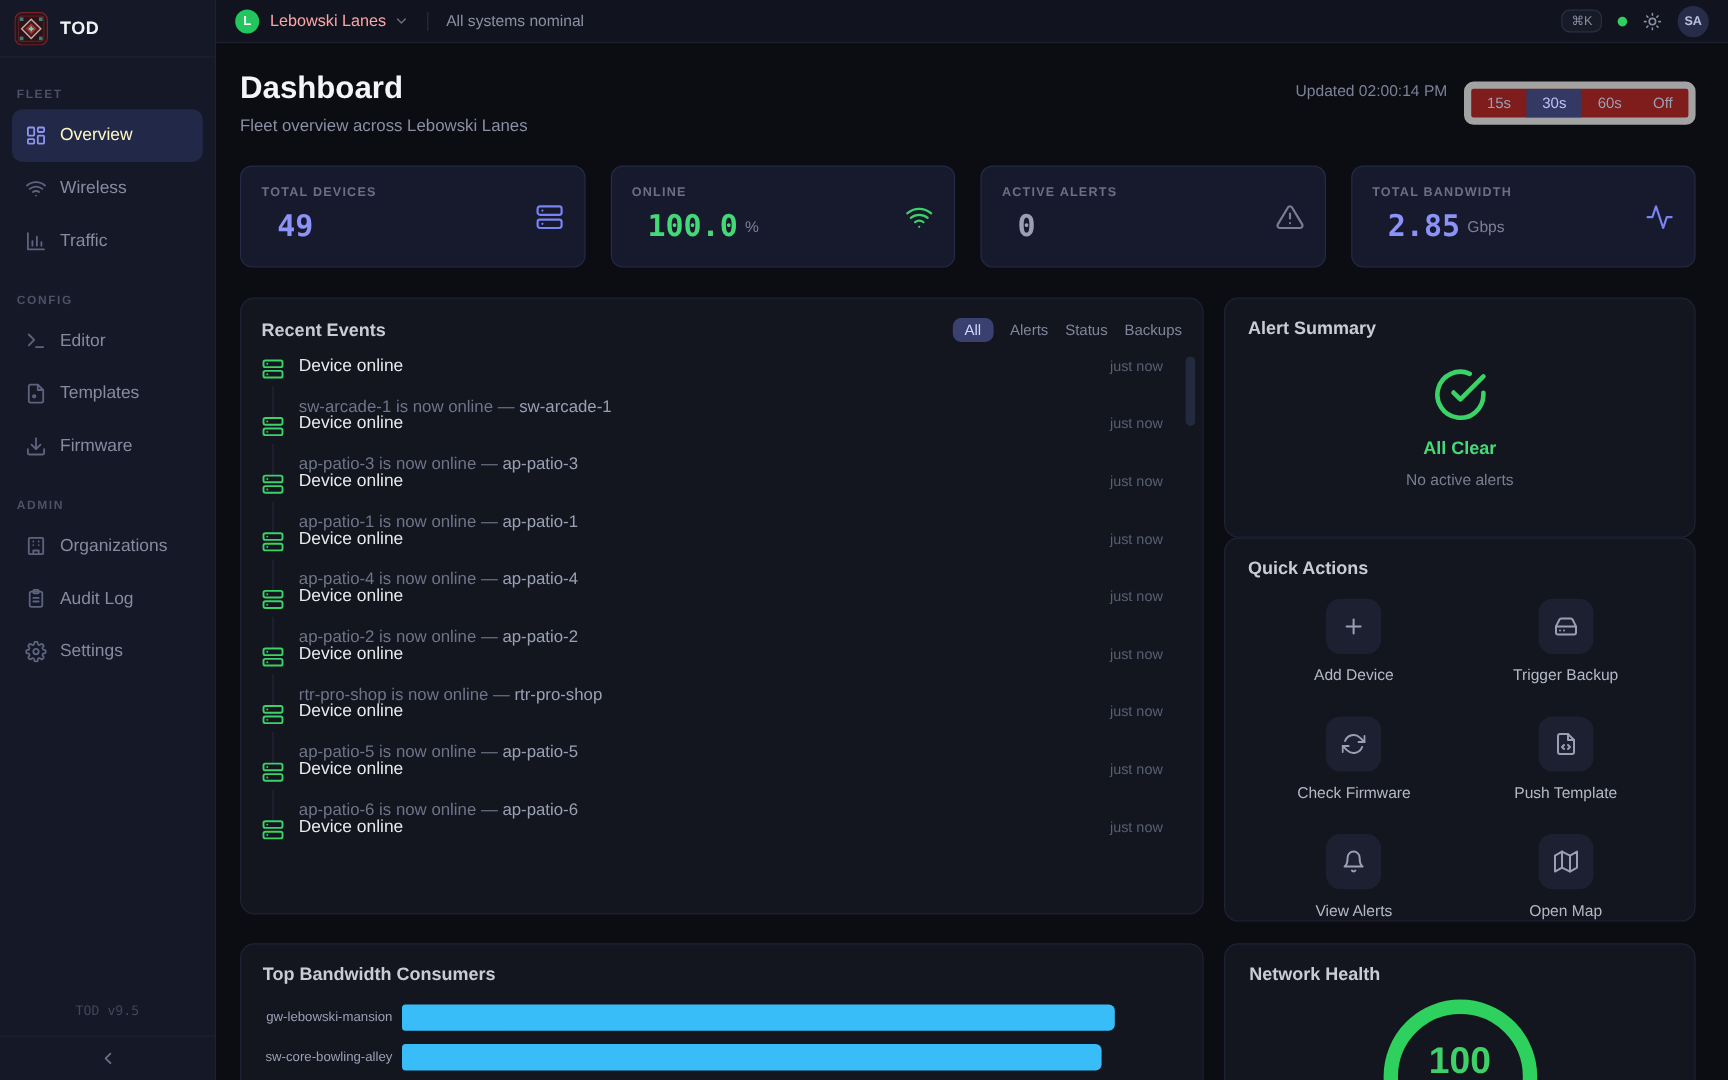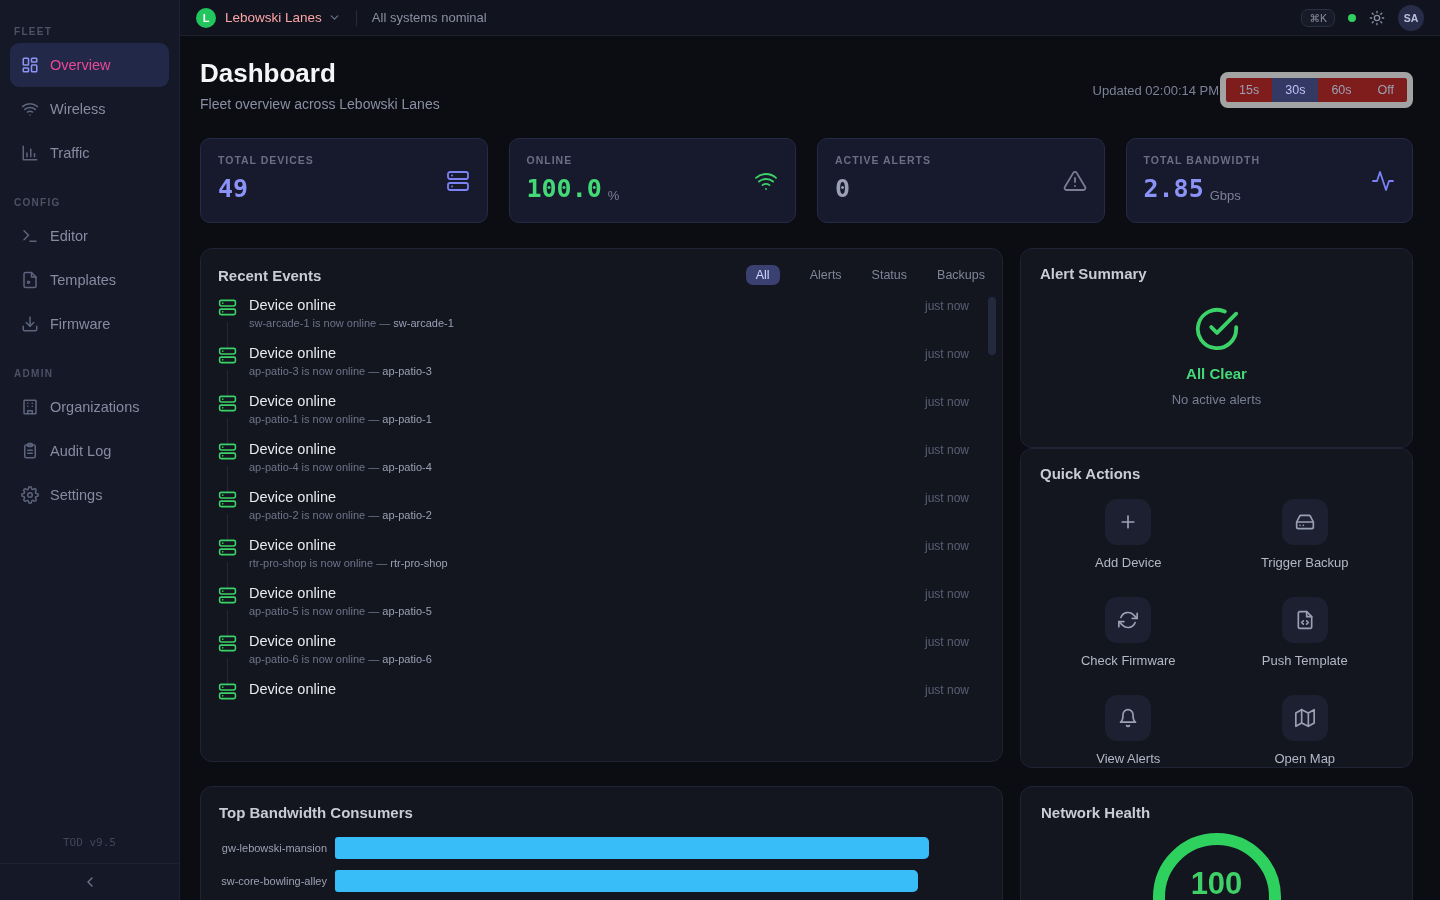--- a/index.html
+++ b/index.html
@@ -7,21 +7,21 @@
   body{background:#0b0d13;color:#e5e7eb;font-family:"Liberation Sans",sans-serif;}
   .app{display:flex;height:100%;}
   
   .sidebar{width:180px;min-width:180px;background:#141827;border-right:1px solid #1e2233;display:flex;flex-direction:column;}
   .logo-row{height:48px;min-height:48px;display:flex;align-items:center;gap:10px;padding:0 12px;border-bottom:1px solid #1e2233;}
   .logo-text{font-weight:700;font-size:15px;letter-spacing:.5px;color:#f1f2f5;}
   .nav{padding:4px 10px 0;}
   .nav-label{font-size:10px;letter-spacing:1.3px;color:#4c5165;font-weight:700;margin:22px 4px 6px;}
   .nav-item{display:flex;align-items:center;gap:11px;height:44px;padding:0 11px;border-radius:9px;color:#868ba0;font-size:14.5px;cursor:pointer;}
   .nav-item .nav-icon{display:flex;color:#5d647e;}
-  .nav-item.active{background:#222848;color:#ec4899;}
+  .nav-item.active{background:#222848;color:#fef9c3;}
   .nav-item.active .nav-icon{color:#8d94f3;}
   .sidebar-footer{margin-top:auto;}
   .version{font-family:"DejaVu Sans Mono",monospace;font-size:11px;color:#414659;text-align:center;padding:8px 0 14px;}
   .collapse-btn{width:100%;height:37px;border:none;border-top:1px solid #1e2233;background:transparent;color:#6a7086;display:flex;align-items:center;justify-content:center;cursor:pointer;}
   
   .main{flex:1;display:flex;flex-direction:column;min-width:0;}
   .topbar{height:36px;min-height:36px;display:flex;align-items:center;padding:0 16px;background:#11141f;border-bottom:1px solid #1b1f2e;}
   .org{display:flex;align-items:center;cursor:pointer;}
   .org-avatar{width:20px;height:20px;border-radius:50%;background:#22c55e;color:#fff;display:flex;align-items:center;justify-content:center;font-size:11px;font-weight:700;}
   .org-name{margin-left:9px;font-size:13.5px;color:#fca5a5;}
@@ -31,54 +31,54 @@
   .tb-right{margin-left:auto;display:flex;align-items:center;gap:13px;}
   .kbd{border:1px solid #2a2f42;background:#171b28;border-radius:7px;padding:2px 7px;font-size:10.5px;color:#8a8fa3;cursor:pointer;}
   .tb-dot{width:8px;height:8px;border-radius:50%;background:#2fd05f;}
   .icon-btn{background:none;border:none;color:#8a8fa3;display:flex;cursor:pointer;}
   .user-avatar{width:26px;height:26px;border-radius:50%;background:#272c49;color:#bac0dd;display:flex;align-items:center;justify-content:center;font-size:10.5px;font-weight:700;cursor:pointer;}
   
   .content{flex:1;padding:22px 27px 0 20px;overflow:hidden;}
   .header-row{display:flex;justify-content:space-between;}
   .page-title{font-size:26px;font-weight:700;color:#f4f5f7;}
   .page-sub{font-size:14px;color:#8a8fa3;margin-top:7px;}
-  .header-right{display:flex;align-items:center;gap:1px;margin-top:10px;}
+  .header-right{display:flex;align-items:flex-start;gap:14px;margin-top:10px;}
   .updated{font-size:13px;color:#7c8197;}
   .seg{display:flex;background:#7f1d1d;border:6px solid #a3a3a3;border-radius:8px;overflow:hidden;}
   .seg-btn{padding:5px 13px;font-size:12.5px;color:#9aa0b4;background:transparent;border:none;cursor:pointer;font-family:inherit;}
   .seg-btn.active{background:#333963;color:#bcc2fa;}
   
   .stats-row{display:flex;gap:21px;margin-top:26px;}
   .stat-card{flex:1;height:85px;background:#171a2c;border:1px solid #252a45;border-radius:10px;padding:15px 17px;display:flex;justify-content:space-between;}
   .stat-label{font-size:10.5px;letter-spacing:1px;color:#696f85;font-weight:700;}
-  .stat-value-row{margin-top:8px;display:flex;align-items:flex-end;gap:6px;}
+  .stat-value-row{margin-top:8px;display:flex;align-items:center;gap:6px;margin-left:13px;}
   .stat-value{font-size:25px;font-weight:700;font-family:"DejaVu Sans Mono",monospace;}
   .stat-unit{font-size:13px;color:#7c8197;}
   .c-indigo{color:#8b92f8;} .c-green{color:#44d977;} .c-gray{color:#9aa0b4;}
   .i-indigo{color:#7a82f6;} .i-green{color:#3bd368;} .i-gray{color:#787e93;}
   .stat-icon{align-self:center;display:flex;}
   
   .content-grid{margin-top:25px;display:grid;grid-template-columns:1fr 393px;column-gap:17px;row-gap:18px;}
   .card{background:#13151f;border:1px solid #1f2334;border-radius:12px;}
   .card-title{font-size:15px;font-weight:600;color:#c9ccd6;}
   
   .events-card{height:514px;padding:16px 17px 0;overflow:hidden;position:relative;align-self:start;}
   .events-header{display:flex;align-items:center;}
-  .events-tabs{margin-left:auto;display:flex;align-items:center;gap:30px;justify-content:space-between;}
+  .events-tabs{margin-left:auto;display:flex;align-items:center;gap:14px;justify-content:space-between;}
   .etab{font-size:12.5px;color:#80859a;cursor:pointer;}
   .etab.active{background:#3a4070;color:#d2d6ff;padding:3px 10px;border-radius:7px;}
   .events-list{margin-top:12px;position:relative;}
   .event{position:relative;height:48px;padding-left:31px;}
   .event::before{content:"";position:absolute;left:9px;top:25px;width:1px;height:27px;background:#232839;}
   .event:last-child::before{display:none;}
   .event-icon{position:absolute;left:0;top:1px;color:#3bd368;display:flex;}
   .event-top{display:flex;align-items:baseline;}
   .event-title{font-size:14.5px;font-weight:500;color:#e8eaee;}
   .event-time{margin-left:auto;font-size:12px;color:#596074;padding-right:16px;}
-  .event-sub{font-size:11px;color:#6f7489;margin-top:4px;}
+  .event-sub{font-size:14px;color:#6f7489;margin-top:17px;}
   .event-device{color:#9aa0b4;}
   .scroll-thumb{position:absolute;right:6px;top:48px;width:8px;height:58px;border-radius:4px;background:#242a3e;cursor:pointer;}
   
   .right-stack{display:flex;flex-direction:column;}
   .alert-card{height:200px;padding:16px 19px;display:flex;flex-direction:column;}
   .as-body{flex:1;display:flex;flex-direction:column;align-items:center;justify-content:center;}
   .as-icon{color:#3bd368;display:flex;}
   .as-status{color:#45da78;font-size:15px;font-weight:600;margin-top:13px;}
   .as-detail{color:#787e93;font-size:13px;margin-top:10px;}
   .qa-card{height:320px;padding:16px 19px;}
@@ -98,20 +98,36 @@
   .gauge-ring{width:128px;height:128px;border-radius:50%;border:12px solid #2ed05e;}
   .gauge-num{position:absolute;top:33px;left:0;right:0;text-align:center;font-size:31px;font-weight:700;color:#3fd167;}
   svg{display:block;}
 </style>
 </head>
 <body>
 
 <div class="app">
 
   <aside class="sidebar">
+    <div class="logo-row">
+      <span>
+        <svg width="28" height="28" viewBox="0 0 28 28">
+          <rect x="0.5" y="0.5" width="27" height="27" rx="6" fill="#2a1417" stroke="#7e222b"></rect>
+          <rect x="3.5" y="3.5" width="21" height="21" rx="2" fill="none" stroke="#5a1d24"></rect>
+          <rect x="4.5" y="4.5" width="3" height="3" fill="#3c7d78"></rect>
+          <rect x="20.5" y="4.5" width="3" height="3" fill="#3c7d78"></rect>
+          <rect x="4.5" y="20.5" width="3" height="3" fill="#3c7d78"></rect>
+          <rect x="20.5" y="20.5" width="3" height="3" fill="#3c7d78"></rect>
+          <path d="M14 6L22 14L14 22L6 14Z" fill="#471a20" stroke="#c9a9a2" stroke-width="1.2"></path>
+          <path d="M14 9.5L18.5 14L14 18.5L9.5 14Z" fill="#a13434"></path>
+          <path d="M14 12v4M12 14h4" stroke="#6fd3b8" stroke-width="1.4"></path>
+        </svg>
+      </span>
+      <span class="logo-text">TOD</span>
+    </div>
 
     <nav class="nav">
       <div class="nav-label">FLEET</div>
       <div class="nav-item active">
         <span class="nav-icon">
           <svg width="18" height="18" viewBox="0 0 24 24" fill="none" stroke="currentColor" stroke-width="2" stroke-linecap="round" stroke-linejoin="round">
               <rect x="3" y="3" width="7" height="9" rx="1"></rect>
               <rect x="14" y="3" width="7" height="5" rx="1"></rect>
               <rect x="14" y="12" width="7" height="9" rx="1"></rect>
               <rect x="3" y="16" width="7" height="5" rx="1"></rect>

